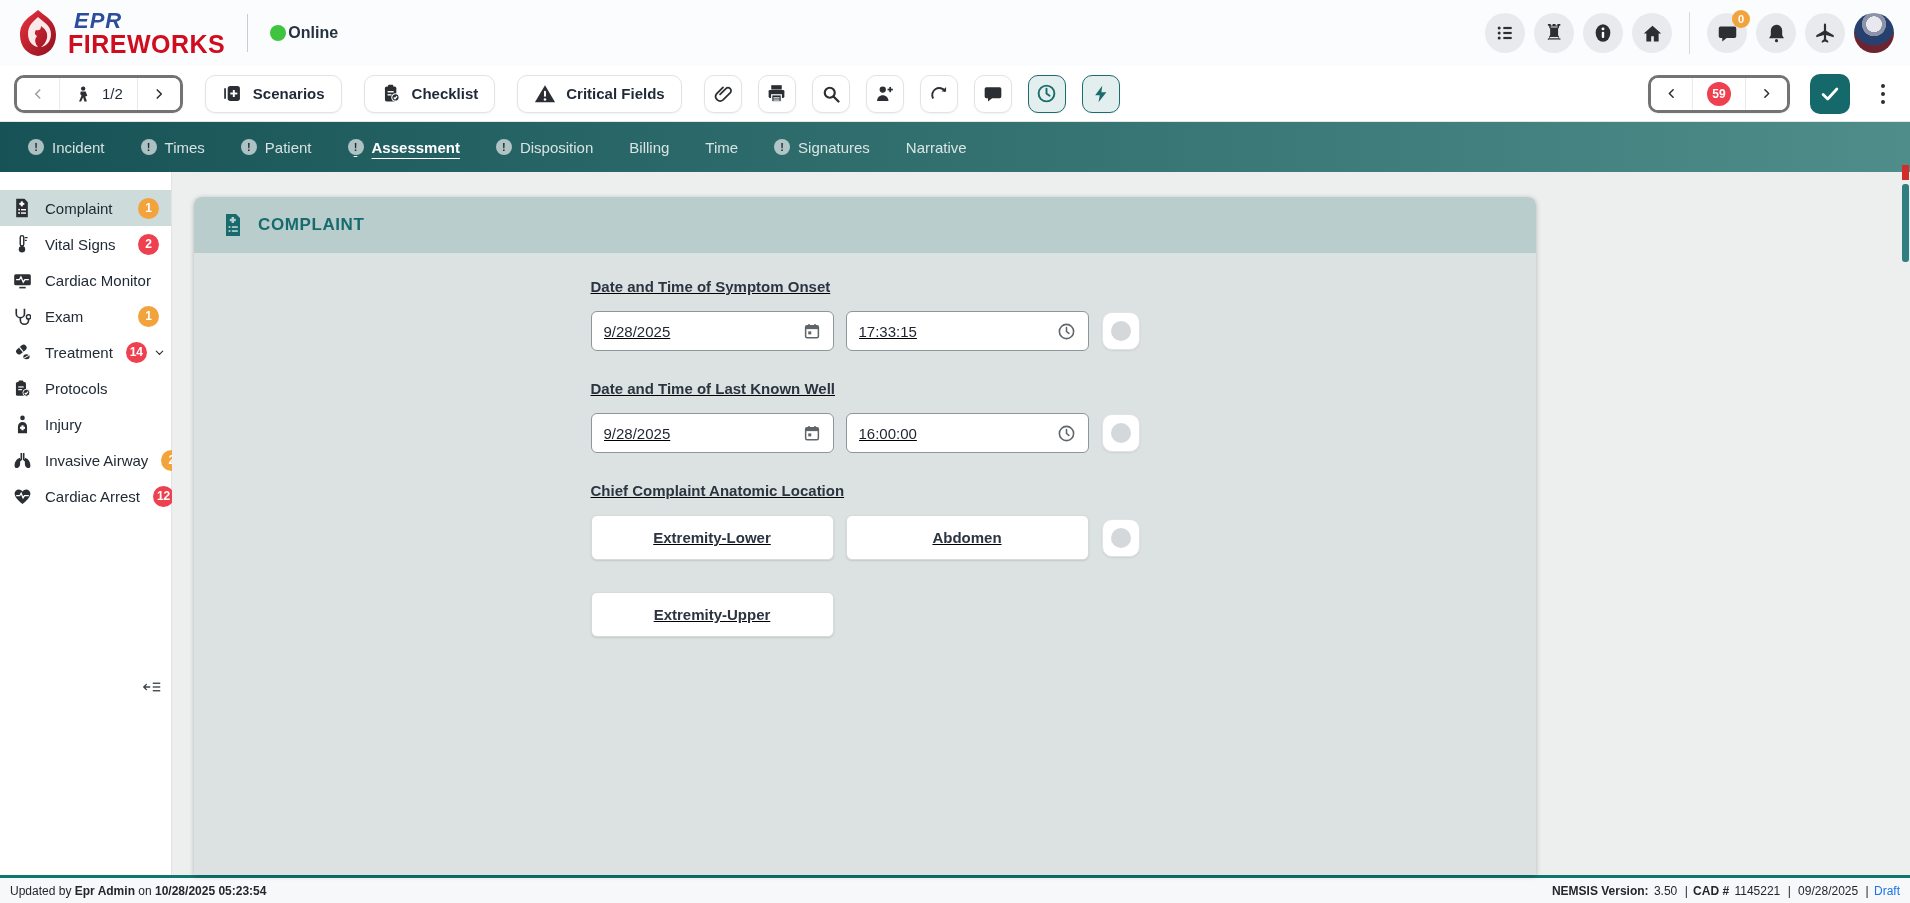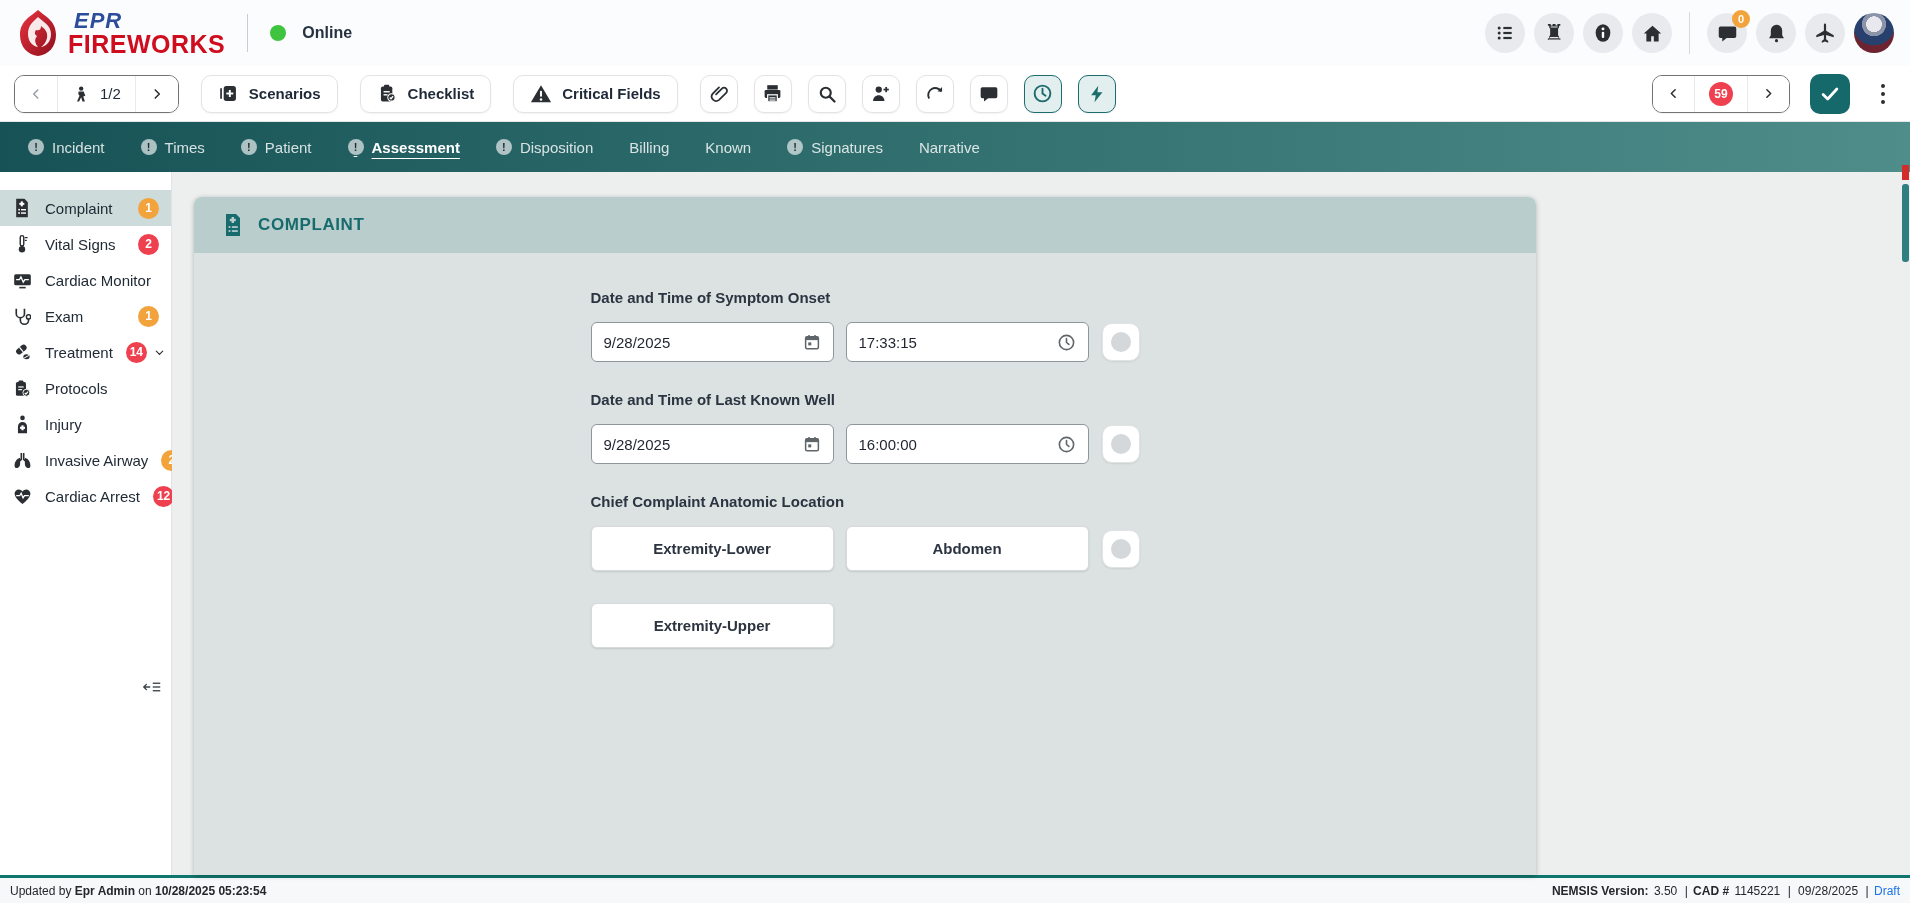--- a/index.html
+++ b/index.html
@@ -7,38 +7,38 @@
     font-family:"Liberation Sans", sans-serif; }
   .app { width:1910px; height:903px; display:flex; flex-direction:column; }
 
   
   .topbar { height:66px; background:#fbfcfd; display:flex; align-items:center; padding:0 16px; flex-shrink:0; }
   .brand { display:flex; align-items:center; gap:8px; }
   .brand-text { display:flex; flex-direction:column; line-height:1; }
   .brand-epr { color:#2b4d9b; font-style:italic; font-weight:bold; font-size:22px; letter-spacing:1px; margin-left:6px;}
   .brand-fw { color:#cf0d1f; font-weight:bold; font-size:25px; letter-spacing:.5px; }
   .v-div { width:1px; height:38px; background:#c9ccd0; margin:0 22px; }
-  .online { display:flex; align-items:center; gap:16px; }
+  .online { display:flex; align-items:center; gap:2px; }
   .online-dot { width:16px; height:16px; border-radius:50%; }
   .online-label { font-size:16px; color:#273240; font-weight:600; }
   .topbar-spacer { flex:1; }
   .tb-icons { display:flex; align-items:center; gap:9px; }
   .circle-btn { width:40px; height:40px; border-radius:50%; background:#e8eaed; border:none;
      display:flex; align-items:center; justify-content:center; color:#2b2f33; cursor:pointer; position:relative; font-size:20px;}
   .circle-btn svg { display:block; }
   .tb-divider { width:1px; height:42px; background:#d7dadd; margin:0 8px; }
   .chat-badge { position:absolute; top:-3px; right:-3px; min-width:18px; height:18px; border-radius:50%;
      color:#fff; font-size:11px; font-weight:bold; display:flex; align-items:center; justify-content:center; }
   .avatar { width:40px; height:40px; border-radius:50%; border:none; cursor:pointer; overflow:hidden;
      background: radial-gradient(circle at 50% 28%, #e8e8ee 0 22%, #8a93a8 23% 34%, #27406e 35% 60%, #6e2430 61% 100%); }
 
   
   .toolbar { height:56px; background:#fff; border-bottom:1px solid #e4e5e7; display:flex; align-items:center;
      padding:0 14px; gap:22px; flex-shrink:0; }
-  .seg-group { display:flex; align-items:stretch; height:38px; border:1px solid #737373; border-radius:10px;
+  .seg-group { display:flex; align-items:stretch; height:38px; border:3px solid #737373; border-radius:10px;
      background:#fff; box-shadow:0 1px 2px rgba(0,0,0,.05); overflow:hidden; }
   .seg { display:flex; align-items:center; justify-content:center; padding:0 14px; background:#fff; border:none;
      cursor:pointer; font-size:15px; color:#1f2937; gap:8px; }
   .seg + .seg { border-left:1px solid #e9eaec; }
   .tool-btn { height:38px; border:1px solid #e2e3e5; border-radius:10px; background:#fff; cursor:pointer;
      display:flex; align-items:center; gap:10px; padding:0 16px; font-size:15px; font-weight:600; color:#1f2937;
      box-shadow:0 1px 2px rgba(0,0,0,.05); }
   .tool-btn.icon-only { width:38px; padding:0; justify-content:center; }
   .tool-btn.active { border:1.5px solid #1c6b6d; background:#e3eeee; color:#1c6b6d; }
   .tool-group { display:flex; align-items:center; gap:16px; }
@@ -73,21 +73,21 @@
   .badge.orange { background:#f2a33c; }
   .badge.red { background:#ee404e; }
   .side-chevron { color:#333; margin-left:-6px; flex-shrink:0; display:flex; }
   .collapse-btn { position:absolute; top:508px; right:10px; background:transparent; border:none; cursor:pointer; color:#3a4248; }
 
   .content { flex:1; background:#edefef; position:relative; min-width:0; }
   .card { width:1342px; margin:25px 0 0 22px; height:678px; border-radius:8px 8px 0 0; overflow:hidden;
      box-shadow:0 1px 5px rgba(0,0,0,.25); display:flex; flex-direction:column; }
   .card-header { height:56px; background:#b9cecc; display:flex; align-items:center; gap:14px; padding:0 28px; flex-shrink:0; }
   .card-title { color:#176b6d; font-weight:bold; font-size:17px; letter-spacing:.6px; }
-  .card-body { flex:1; background:#dce2e2; padding-top:36px; }
+  .card-body { flex:1; background:#dce2e2; padding-top:25px;text-decoration:underline; }
   .form-col { width:549px; margin:0 auto; }
   .field-group { margin-bottom:29px; }
   .field-label { font-size:15px; font-weight:bold; color:#2b3440; margin-bottom:16px; }
   .field-row { display:flex; align-items:center; }
   .tinput { width:243px; height:40px; background:#fff; border:1px solid #8f969a; border-radius:6px;
      display:flex; align-items:center; padding:0 12px; gap:8px; }
   .tinput input { border:none; outline:none; flex:1; font-size:15px; color:#1f2430; font-family:inherit; background:transparent; min-width:0;}
   .tinput + .tinput { margin-left:12px; }
   .toggle-btn { width:38px; height:38px; margin-left:13px; border-radius:10px; background:#fff; border:1px solid #e2e3e5;
      box-shadow:0 1px 2px rgba(0,0,0,.08); cursor:pointer; display:flex; align-items:center; justify-content:center; flex-shrink:0;}
@@ -344,21 +344,21 @@
         <span>Assessment</span>
       </button>
     <button class="tab">
         <span class="warn-ico">!</span>
         <span>Disposition</span>
       </button>
     <button class="tab">
         <span>Billing</span>
       </button>
     <button class="tab">
-        <span>Known</span>
+        <span>Time</span>
       </button>
     <button class="tab">
         <span class="warn-ico">!</span>
         <span>Signatures</span>
       </button>
     <button class="tab">
         <span>Narrative</span>
       </button>
   </nav>
 

